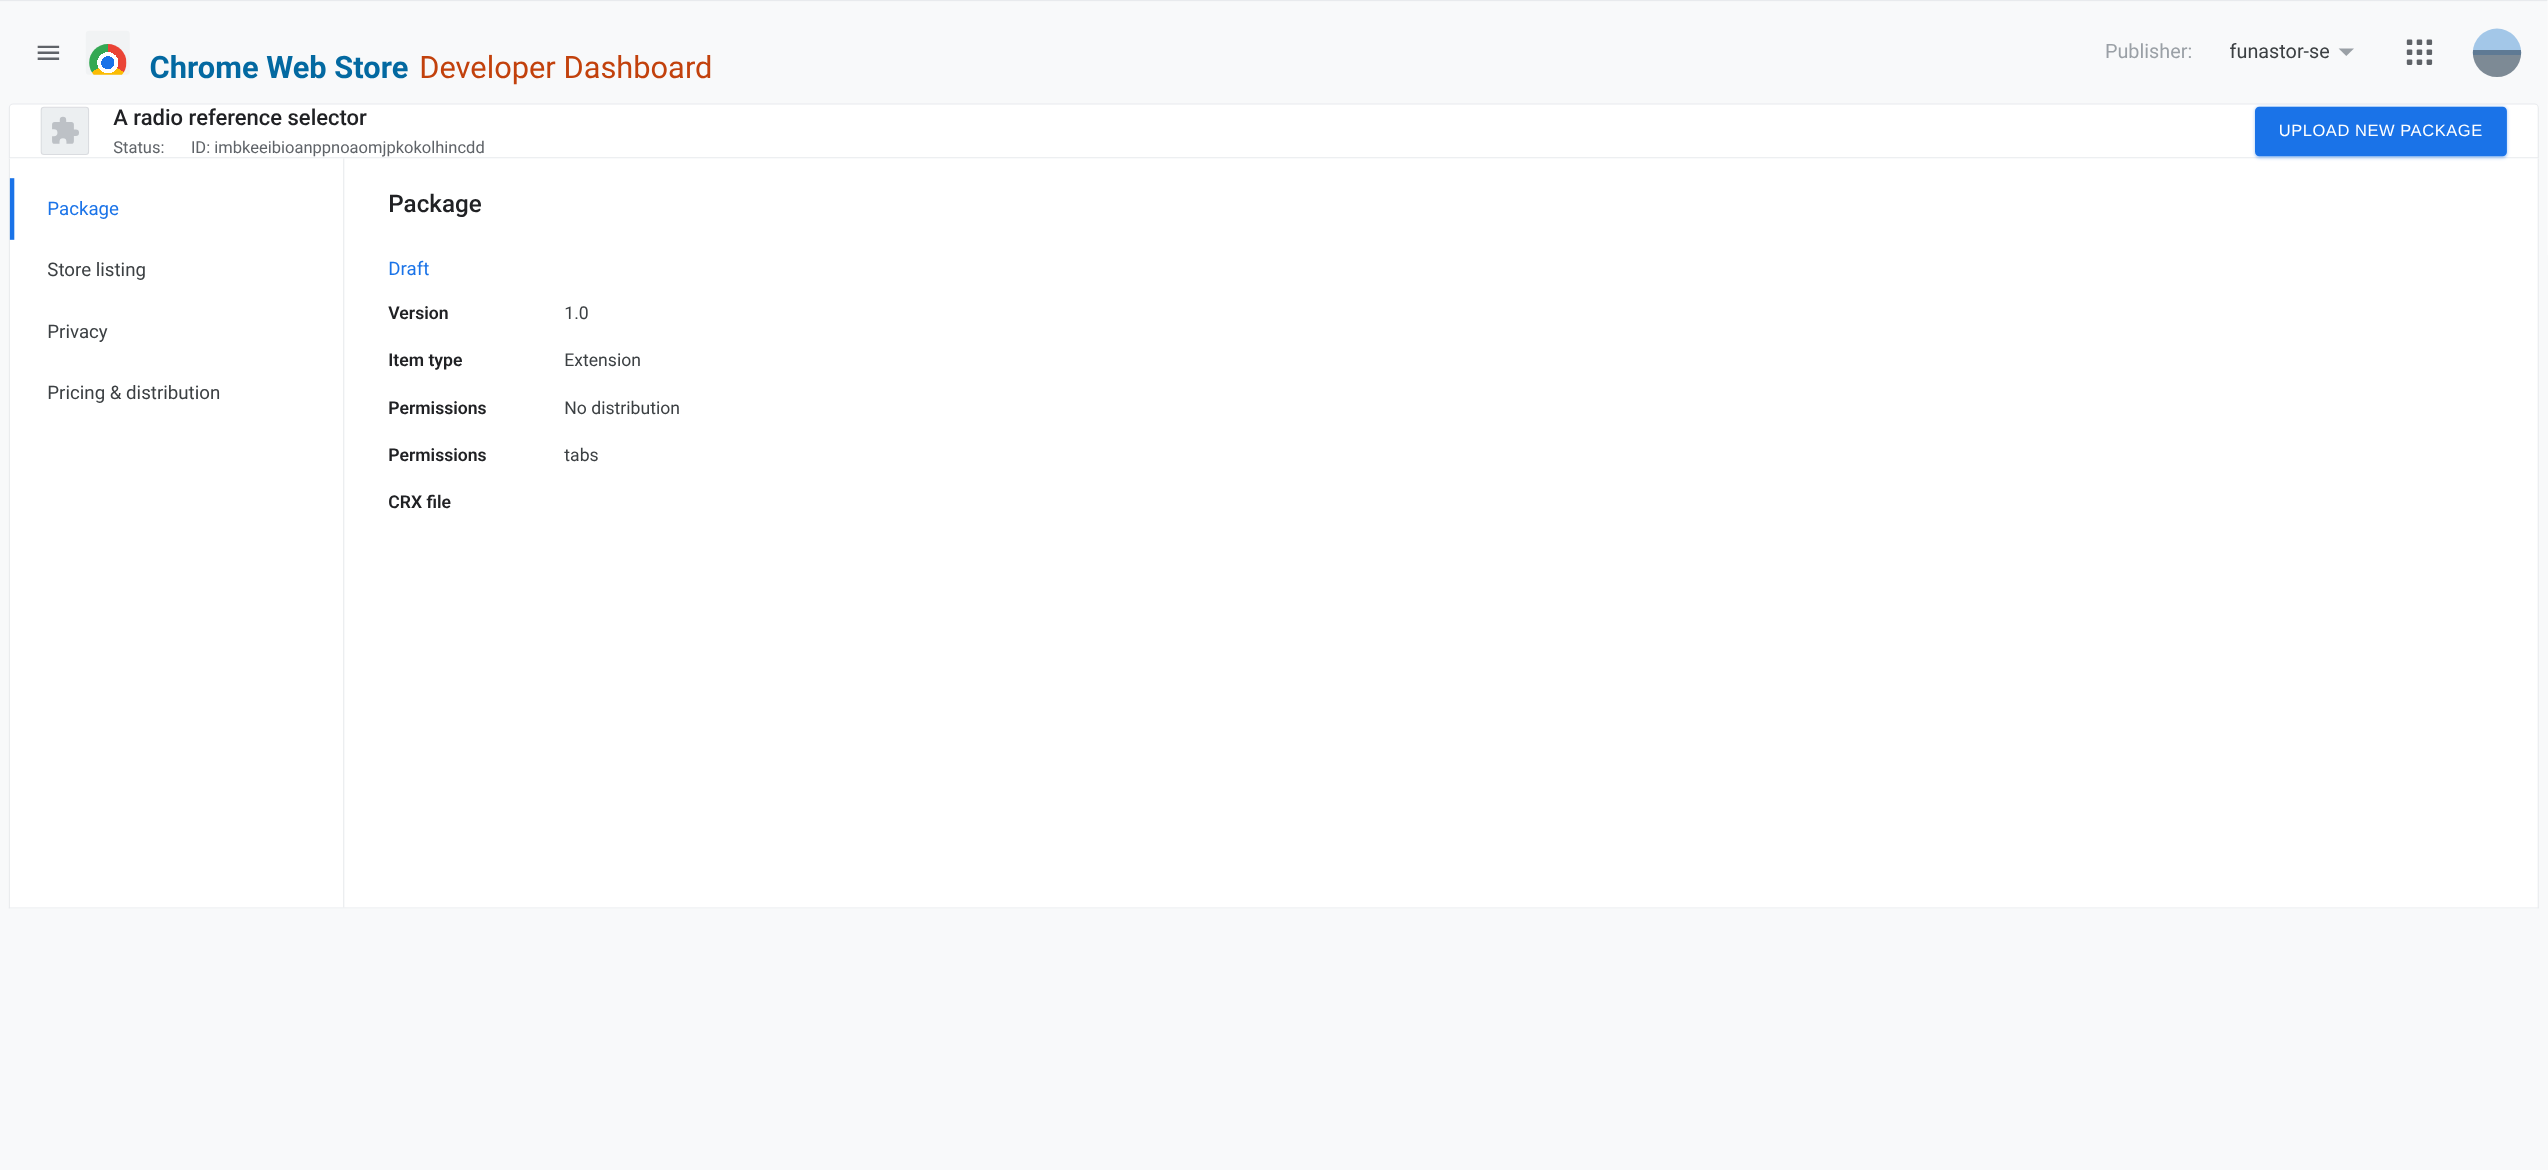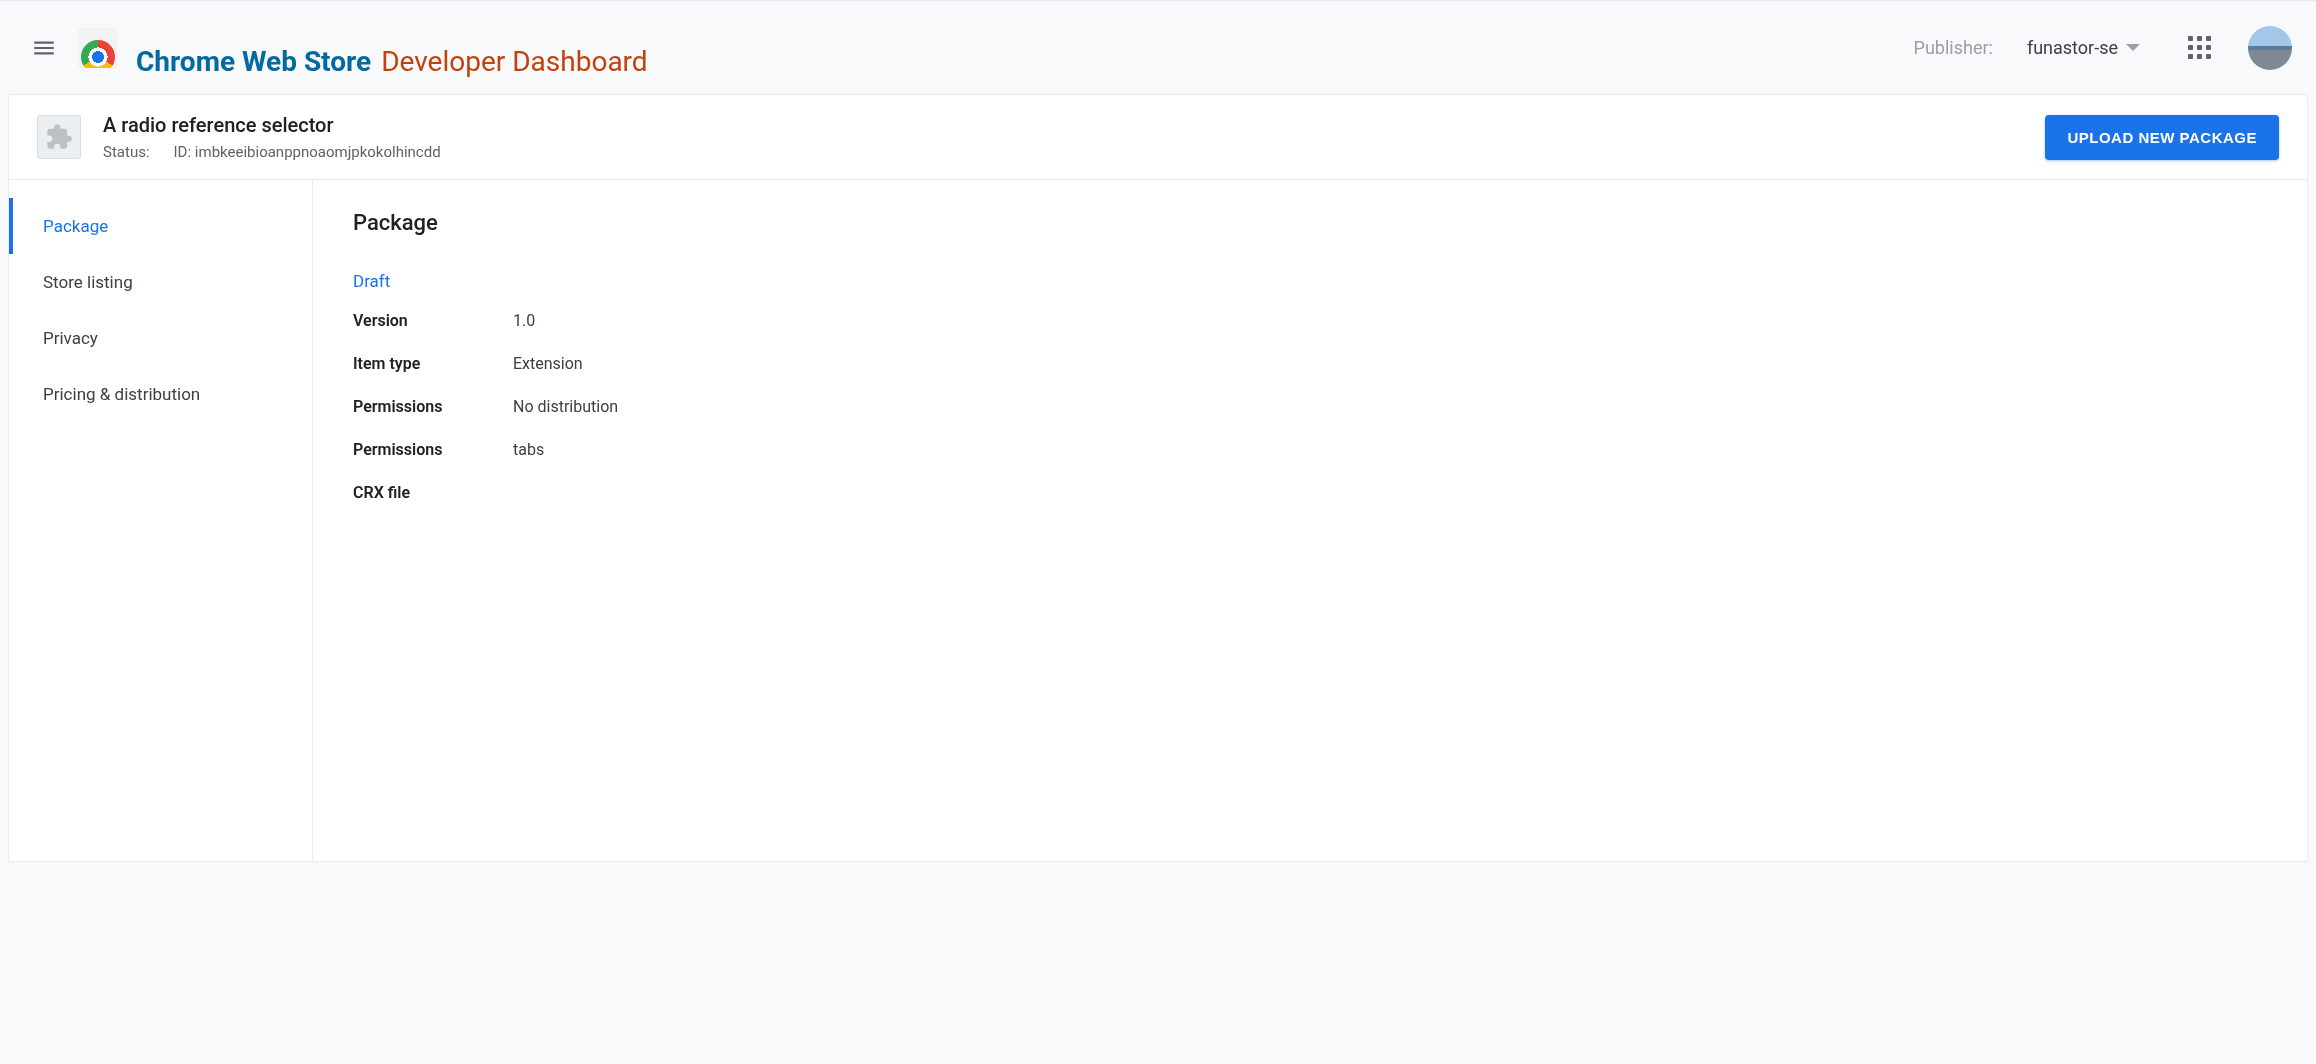--- a/index.html
+++ b/index.html
@@ -69,21 +69,21 @@
     width: 44px; height: 44px; border-radius: 50%;
     background: linear-gradient(to bottom, #a3c7e8 0 45%, #5f7a94 45% 55%, #7d8a95 55% 100%);
     cursor: pointer;
   }
 
   .item-header {
     background: #fff;
     margin: 0 8px;
     border: 1px solid #e8eaed;
     border-radius: 4px 4px 0 0;
-    padding: 18px 28px;
+    padding: 0 28px;
     display: flex;
     align-items: center;
   }
   .ext-icon {
     width: 44px; height: 44px;
     background: #eceff1;
     border: 1px solid #dadce0;
     border-radius: 3px;
     display: flex; align-items: center; justify-content: center;
     margin-right: 22px;
@@ -92,21 +92,21 @@
   .ext-meta h2 { font-size: 20px; font-weight: 500; color: #202124; margin-bottom: 6px; }
   .ext-sub { display: flex; gap: 24px; color: #5f6368; font-size: 15px; }
   .item-header-spacer { flex: 1; }
   .upload-btn {
     background: #1a73e8;
     color: #fff;
     border: none;
     border-radius: 4px;
     padding: 14px 22px;
     font-size: 15px;
-    font-weight: 700;
+    font-weight: 400;
     letter-spacing: 0.5px;
     cursor: pointer;
     box-shadow: 0 1px 3px rgba(26,115,232,.4);
   }
 
   .body-row {
     display: flex;
     margin: 0 8px;
     background: #fff;
     border: 1px solid #e8eaed;

